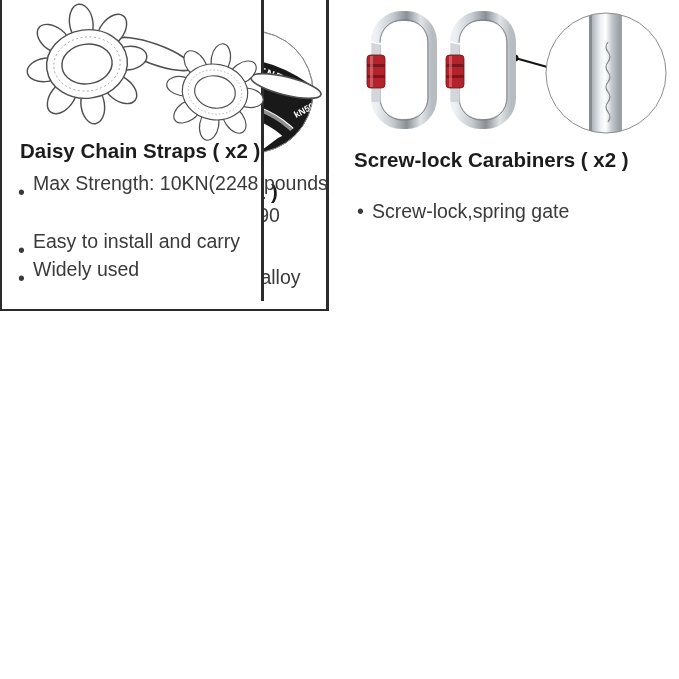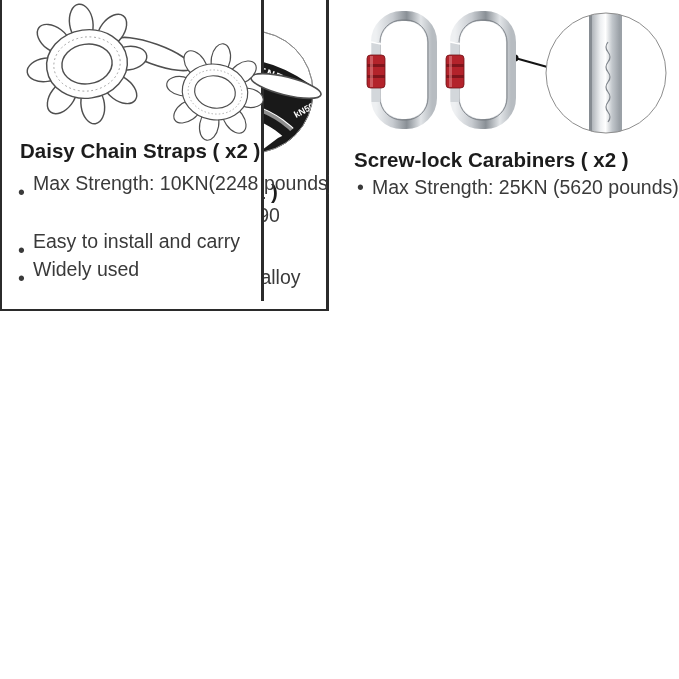--- a/index.html
+++ b/index.html
@@ -245,16 +245,16 @@
         <g clip-path="url(#cbclip)">
           <rect x="260" y="4" width="33" height="130" fill="url(#chromeV)"></rect>
           <rect x="260" y="4" width="3" height="130" fill="#868c92"></rect>
           <rect x="290" y="4" width="3" height="130" fill="#9ba1a7"></rect>
           <path d="M279,118 q4,-5 0,-10 q-4,-5 0,-10 q4,-5 0,-10 q-4,-5 0,-10 q4,-5 0,-10 q-4,-5 0,-10 q4,-5 0,-10 q-4,-5 0,-10" stroke="#80868d" stroke-width="1.2" fill="none"></path>
         </g>
         <circle cx="277" cy="69" r="60" fill="none" stroke="#8d8d8d" stroke-width="1"></circle>
       </g>
     </svg>
     <div class="sec-title" style="left:25px;top:148px">Screw-lock Carabiners ( x2 )</div>
-    <div class="bullet" style="left:43px;top:174px">Max Strength: 25KN (5620 pounds)</div>
+    <div class="bullet" style="left:43px;top:198px">Screw-lock,spring gate</div>
   </div>
 
 </div>
 
 </body></html>

